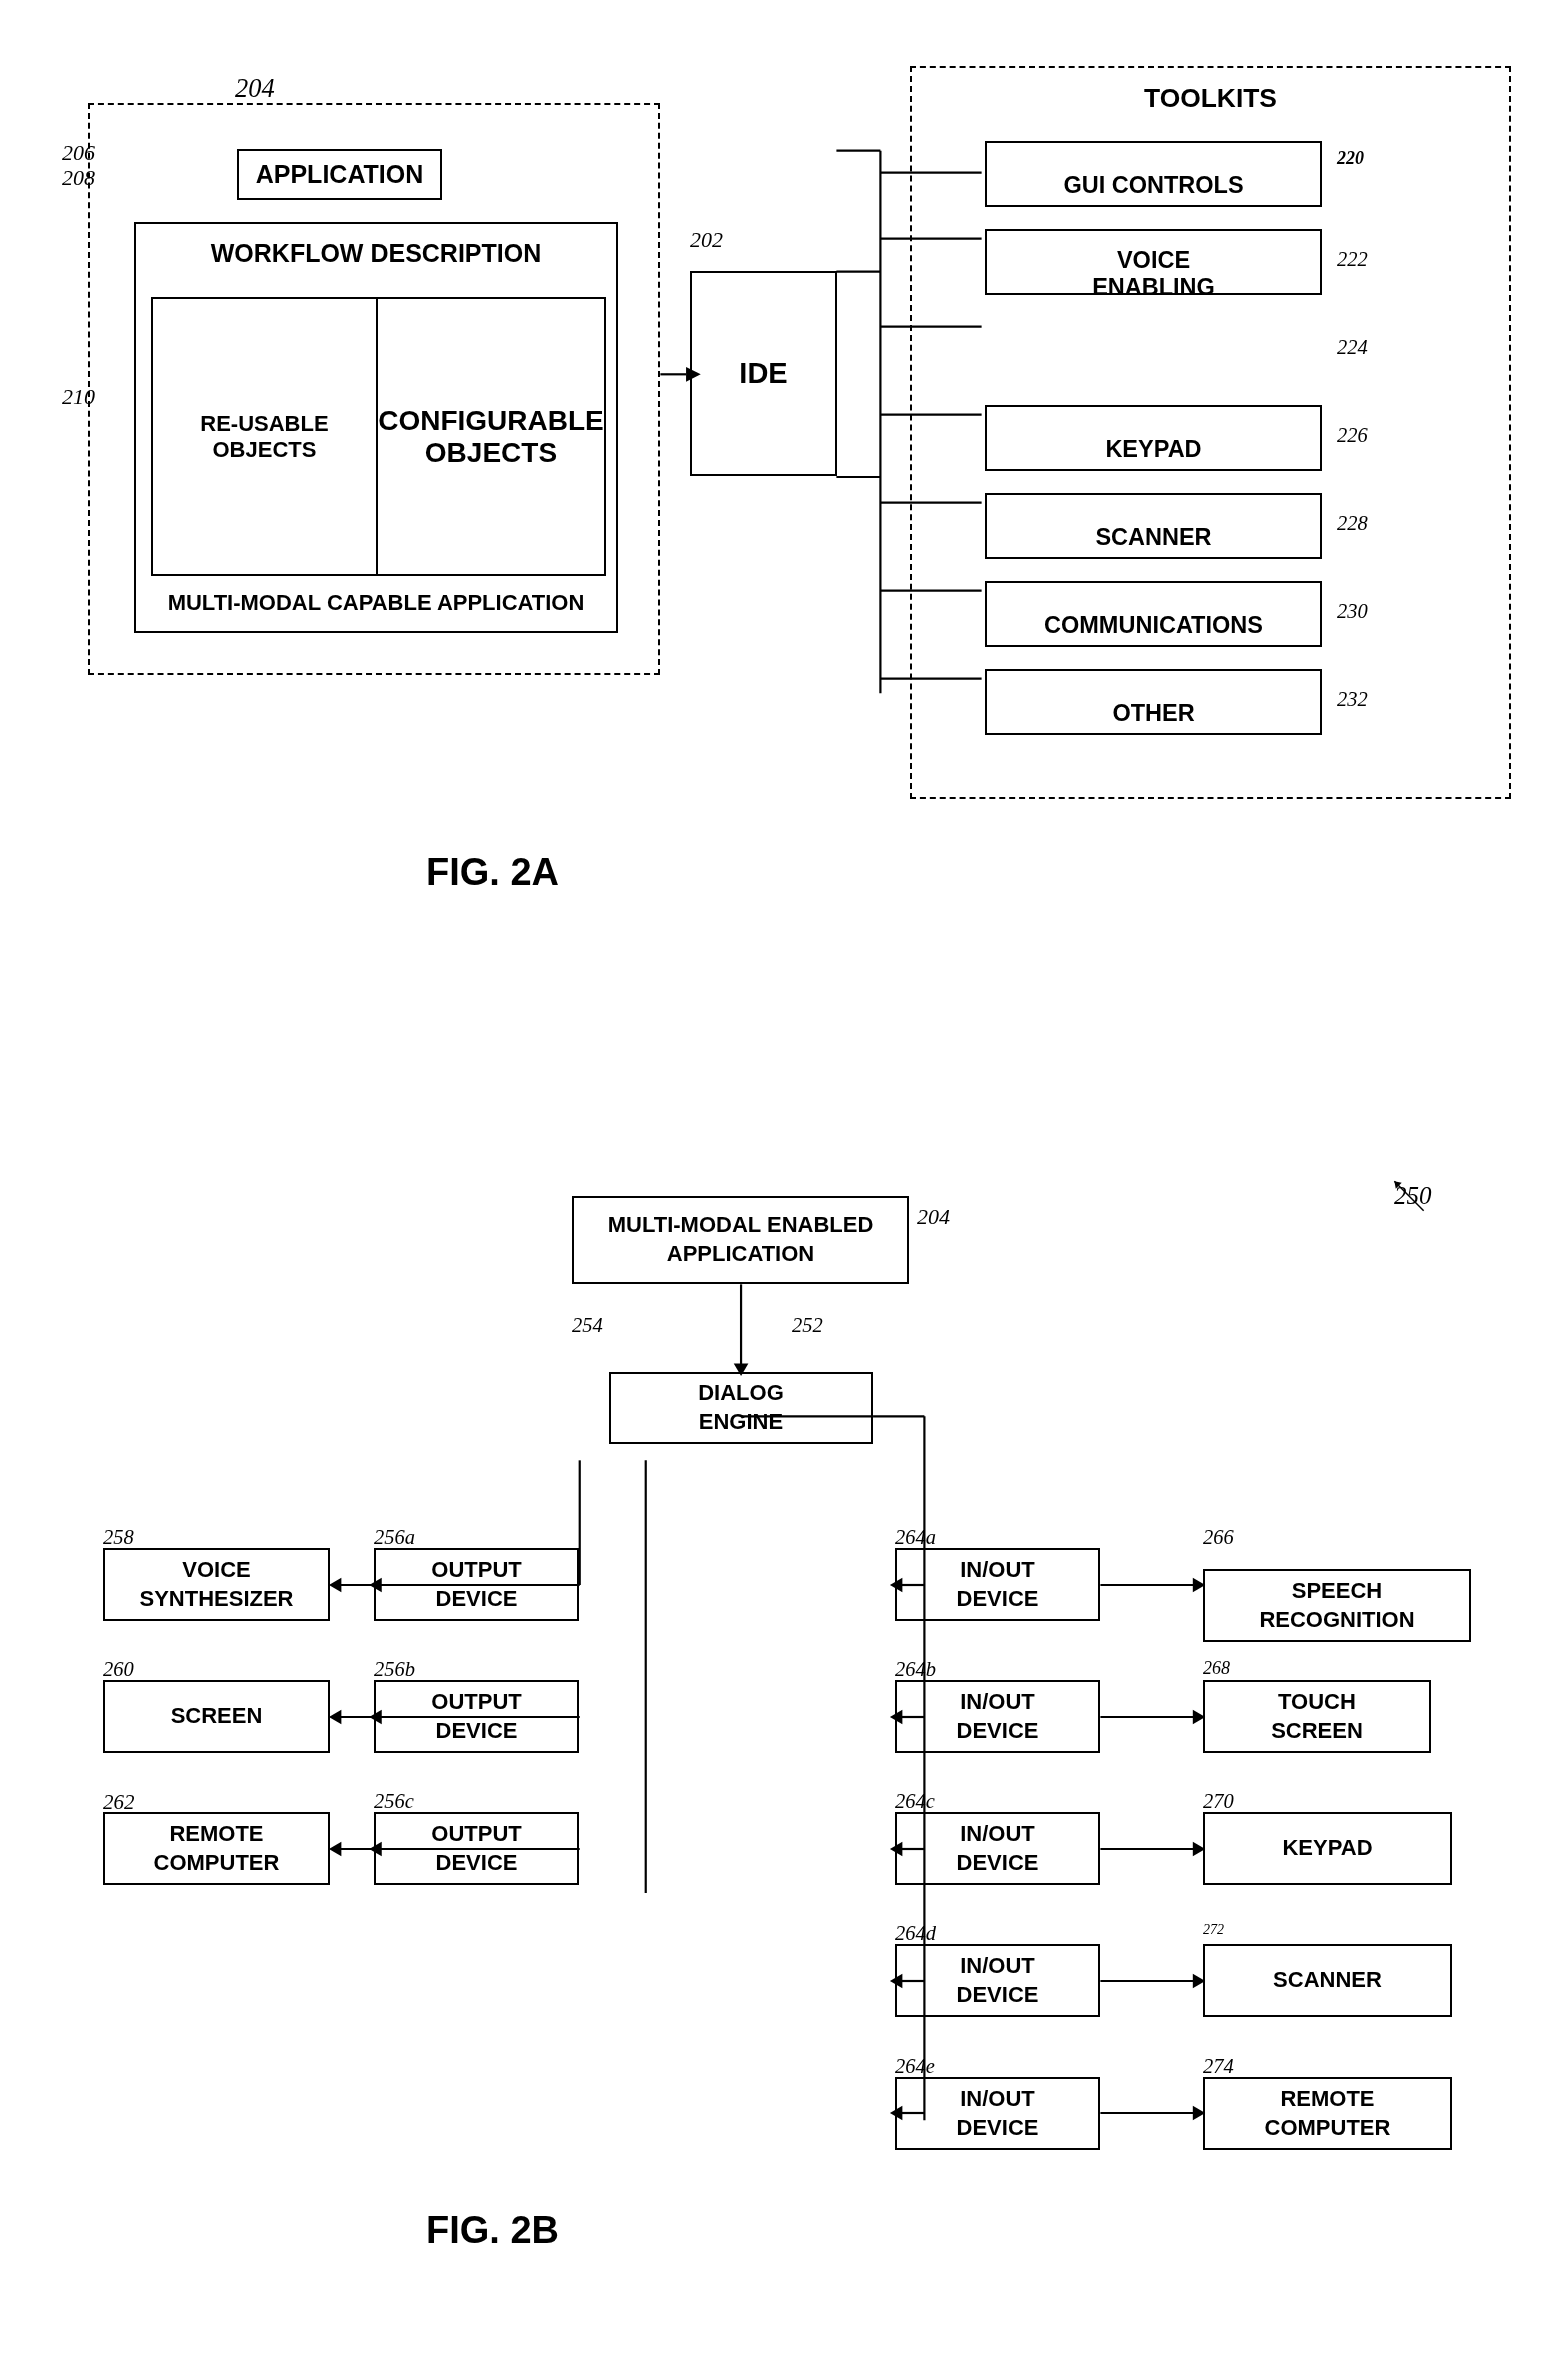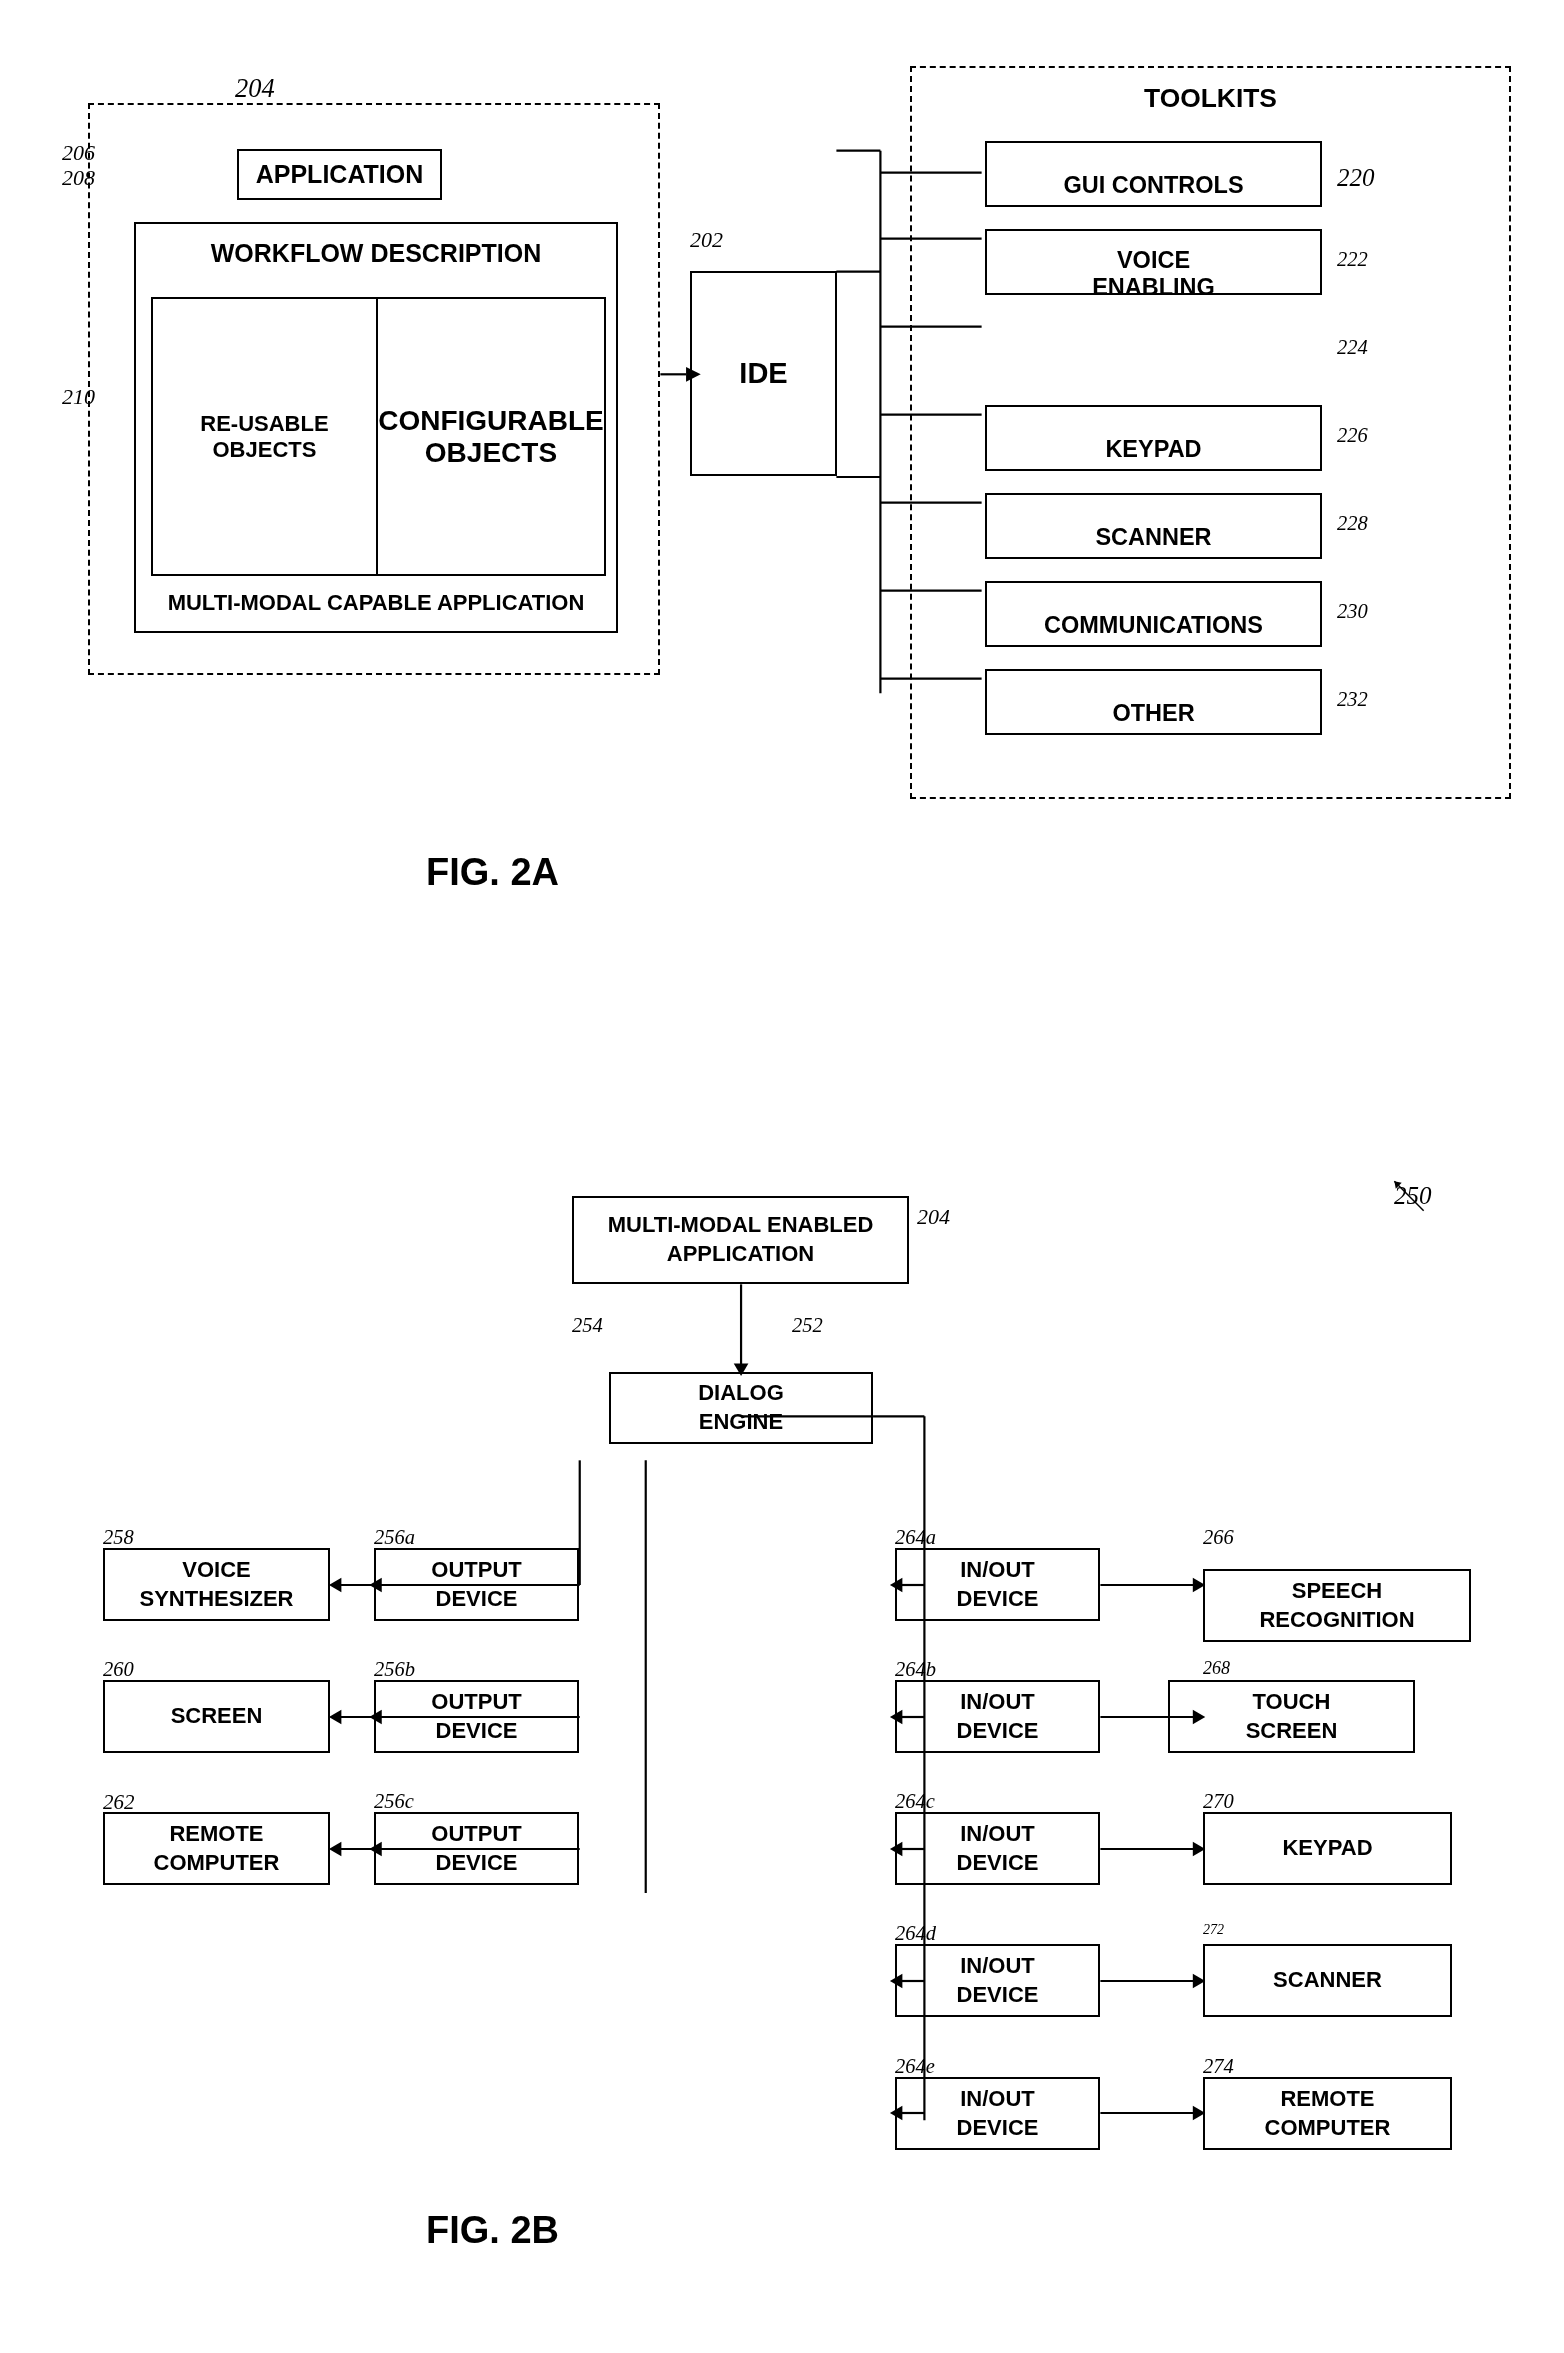--- a/index.html
+++ b/index.html
@@ -251,21 +251,21 @@
     <div class="ide-box">
       <span class="ide-label">IDE</span>
     </div>
 
     <div class="toolkits-box">
       <span class="toolkits-title">TOOLKITS</span>
 
       <div class="toolkit-item" style="top:73px;">
         <span class="toolkit-item-label">GUI CONTROLS</span>
       </div>
-      <span class="ref-label" style="left:425px; top:96px; font-size:25px;">220</span>
+      <span class="ref-label" style="left:425px; top:80px; font-size:18px;font-weight:bold;">220</span>
 
       <div class="toolkit-item" style="top:161px;">
         <span class="toolkit-item-label">VOICE<br>ENABLING</span>
       </div>
       <span class="ref-label" style="left:425px; top:180px; font-size:20.5px;">222</span>
 
       <span class="ref-label" style="left:425px; top:268px; font-size:20.5px;">224</span>
 
       <div class="toolkit-item" style="top:337px;">
         <span class="toolkit-item-label">KEYPAD</span>
@@ -371,21 +371,21 @@
     <div class="node-box" style="left:1144px; top:381px; width:268px; height:73px;margin-top:21px;">
       <span class="node-label">SPEECH<br>RECOGNITION</span>
     </div>
     <span class="ref-label" style="left:1144px; top:359px; font-size:20.5px;">266</span>
 
     <div class="node-box" style="left:836px; top:513px; width:205px; height:73px;">
       <span class="node-label">IN/OUT<br>DEVICE</span>
     </div>
     <span class="ref-label" style="left:836px; top:491px; font-size:20.5px;">264b</span>
 
-    <div class="node-box" style="left:1109px; top:513px; width:247px; height:73px;">
+    <div class="node-box" style="left:1144px; top:513px; width:228px; height:73px;">
       <span class="node-label">TOUCH<br>SCREEN</span>
     </div>
     <span class="ref-label" style="left:1144px; top:491px; font-size:18px;">268</span>
 
     <div class="node-box" style="left:836px; top:645px; width:205px; height:73px;">
       <span class="node-label">IN/OUT<br>DEVICE</span>
     </div>
     <span class="ref-label" style="left:836px; top:623px; font-size:20.5px;">264c</span>
 
     <div class="node-box" style="left:1144px; top:645px; width:249px; height:73px;">

